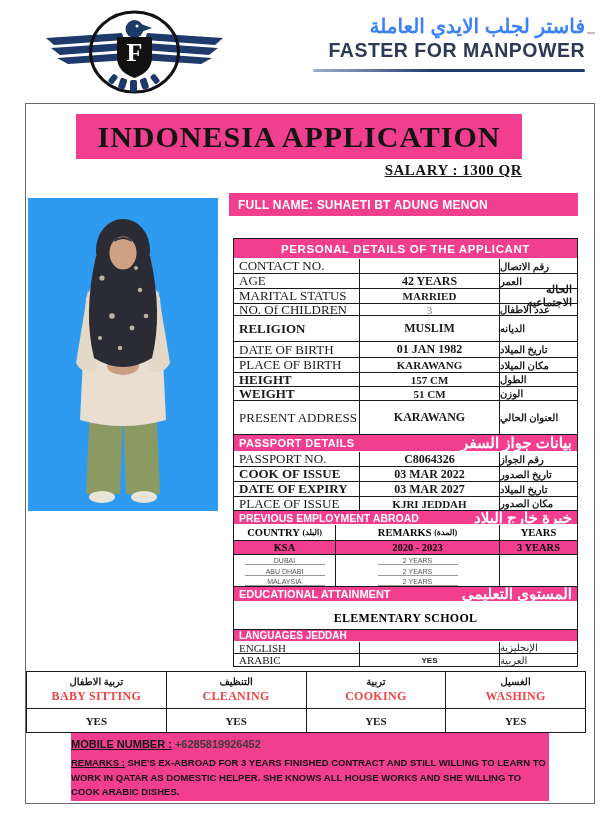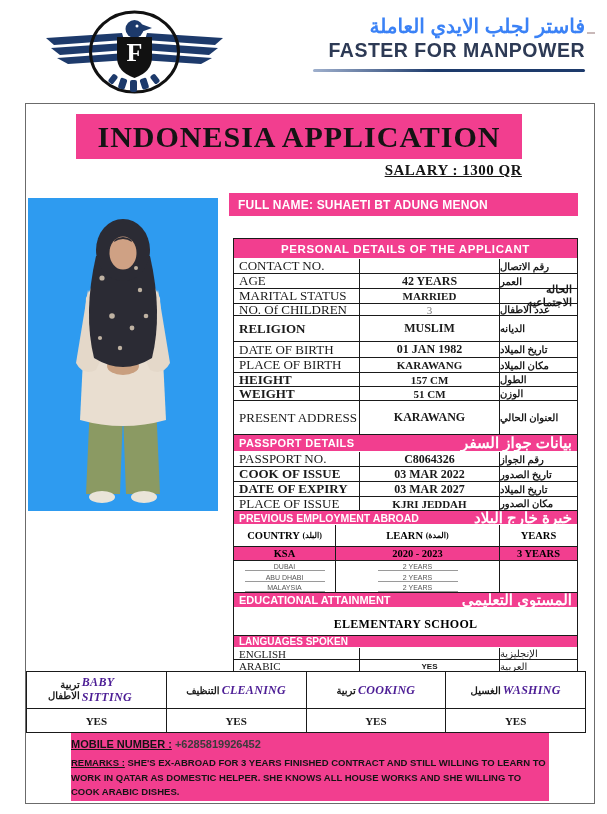--- a/index.html
+++ b/index.html
@@ -44,23 +44,23 @@
   .grayrow .e1,.grayrow .e2,.grayrow .e3{font-weight:normal;font-size:7px;color:#555;font-family:"Liberation Sans",sans-serif;}
   .grayrow{border-bottom:none !important;}
   .uline{border-bottom:1px solid #9a9a9a;min-width:72px;text-align:center;padding:0 4px;}
   .edu-value{height:28px;display:flex;align-items:flex-end;justify-content:center;font-weight:bold;font-size:12px;padding-bottom:3px;letter-spacing:.3px;border-bottom:1px solid #1a1a1a;box-sizing:border-box;}
   .small-yes{font-size:8px;font-family:"Liberation Sans",sans-serif;}
 
   
   .skills{position:absolute;left:0px;top:567px;width:560px;display:flex;border:1px solid #1a1a1a;box-sizing:border-box;background:#fff;}
   .skill-col{flex:1;border-right:1px solid #1a1a1a;display:flex;flex-direction:column;}
   .skill-col:last-child{border-right:none;}
-  .skill-top{height:36px;display:flex;flex-direction:row;align-items:center;justify-content:center;border-bottom:1px solid #1a1a1a;gap:2px;}
+  .skill-top{height:36px;display:flex;flex-direction:column;align-items:center;justify-content:center;border-bottom:1px solid #1a1a1a;gap:2px;}
   .skill-ar{font-size:10px;font-weight:bold;direction:rtl;color:#1a1a1a;}
-  .skill-en{font-size:12px;font-weight:bold;color:#4c1d95;letter-spacing:.3px;font-style:italic;}
+  .skill-en{font-size:12px;font-weight:bold;color:#ef4444;letter-spacing:.3px;}
   .skill-yes{height:23px;display:flex;align-items:center;justify-content:center;font-size:11px;font-weight:bold;color:#1a1a1a;}
 
   
   .remarks-block{position:absolute;left:45px;top:629px;width:478px;height:68px;background:#f23e8f;padding:5px 0;box-sizing:border-box;font-family:"Liberation Sans",sans-serif;color:#141414;}
   .mobile-line{font-size:11px;font-weight:bold;margin-bottom:6px;}
   .mobile-line .lbl{text-decoration:underline;}
   .mobile-line .num{color:#3b3b3b;}
   .remarks-text{font-size:9.5px;font-weight:bold;line-height:1.55;}
   .remarks-text .lbl{text-decoration:underline;}
 </style>
@@ -234,26 +234,26 @@
       <div class="c1">PLACE OF ISSUE</div>
       <div class="c2">KJRI JEDDAH</div>
       <div class="c3">مكان الصدور</div>
     </div>
 
     <div class="sec-head" style="height:14px;font-size:10.5px">
       <span>PREVIOUS EMPLOYMENT ABROAD</span>
       <span class="ar">خبرة خارج البلاد</span>
     </div>
 
-    <div class="row" style="height:22px">
+    <div class="row" style="height:16px">
       <div class="e1">
         <span>COUNTRY</span>&nbsp;<span style="font-size:8px">(البلد)</span>
       </div>
       <div class="e2">
-        <span>LEARN</span>&nbsp;<span style="font-size:8px">(المدة)</span>
+        <span>REMARKS</span>&nbsp;<span style="font-size:8px">(المدة)</span>
       </div>
       <div class="e3">YEARS</div>
     </div>
 
     <div class="row pinkrow" style="height:14px">
       <div class="e1">KSA</div>
       <div class="e2">2020 - 2023</div>
       <div class="e3">3 YEARS</div>
     </div>
 
@@ -285,21 +285,21 @@
       <div class="e3"></div>
     </div>
 
     <div class="sec-head" style="height:15px;font-size:11px">
       <span>EDUCATIONAL ATTAINMENT</span>
       <span class="ar">المستوى التعليمي</span>
     </div>
     <div class="edu-value">ELEMENTARY SCHOOL</div>
 
     <div class="sec-head" style="height:12px;font-size:10px">
-      <span>LANGUAGES SPOKEN</span>
+      <span>LANGUAGES JEDDAH</span>
     </div>
     <div class="row" style="height:12px">
       <div class="c1" style="font-size:11px">ENGLISH</div>
       <div class="c2 small-yes"></div>
       <div class="c3" style="font-weight:normal">الإنجليزية</div>
     </div>
     <div class="row" style="height:12px">
       <div class="c1" style="font-size:11px">ARABIC</div>
       <div class="c2 small-yes">YES</div>
       <div class="c3" style="font-weight:normal">العربية</div>

